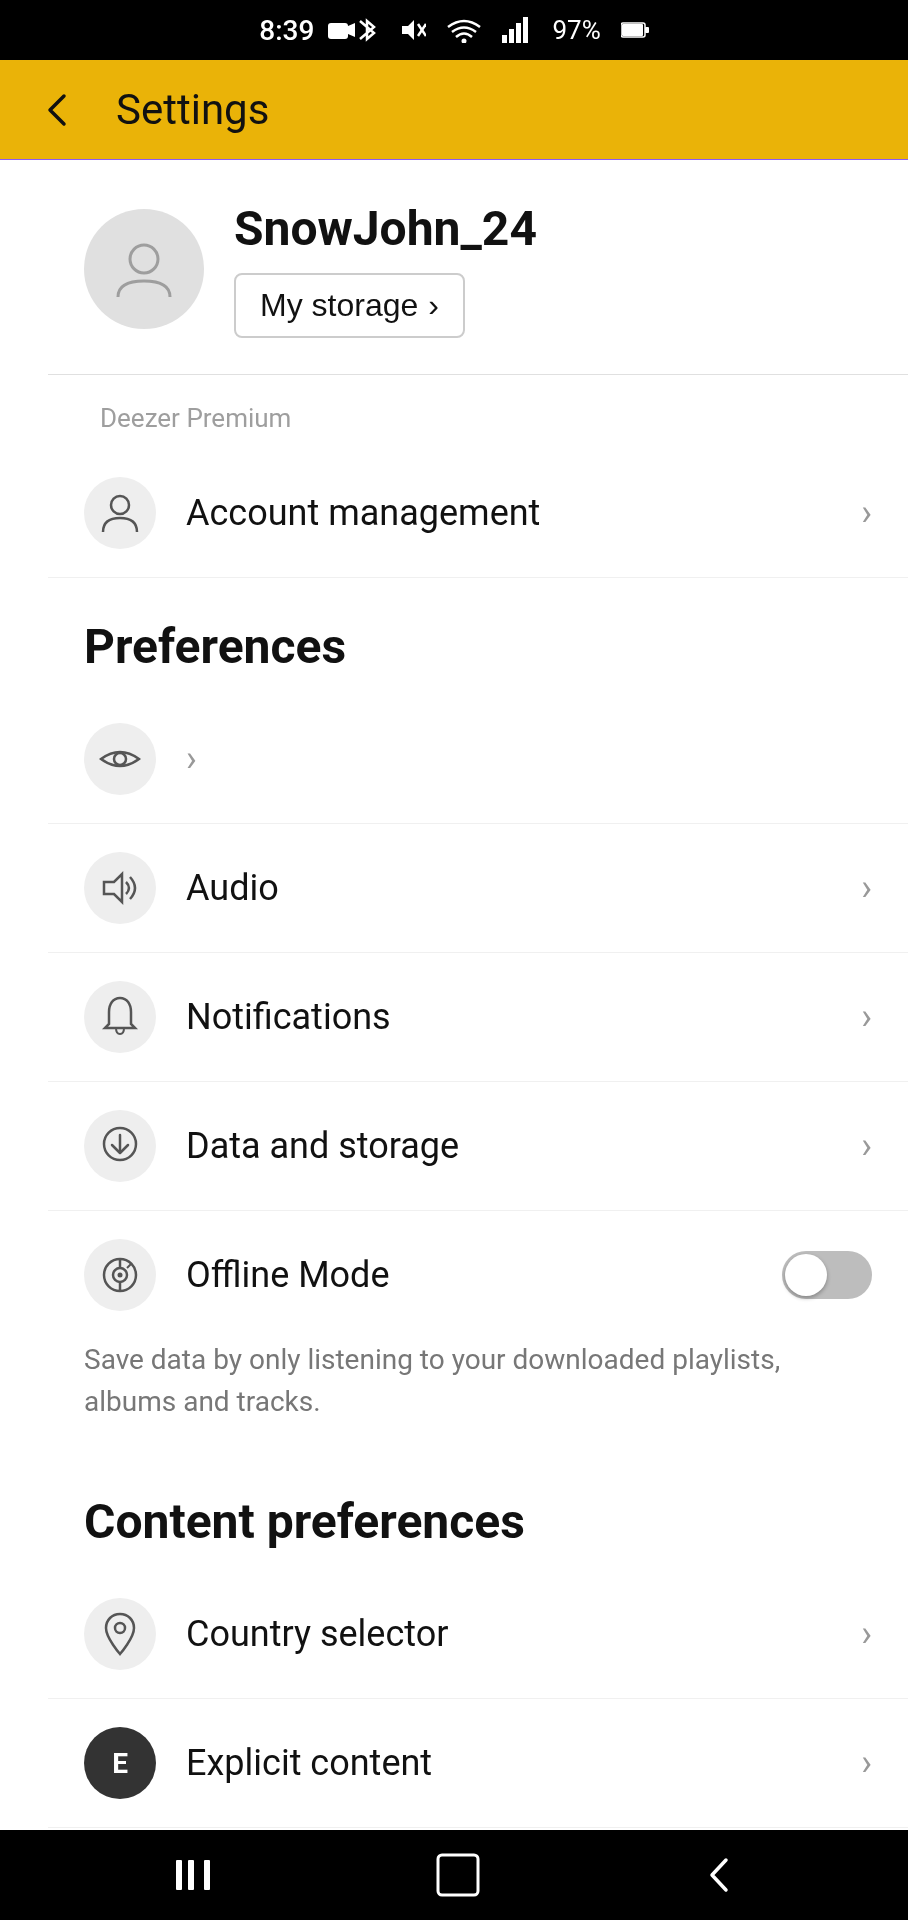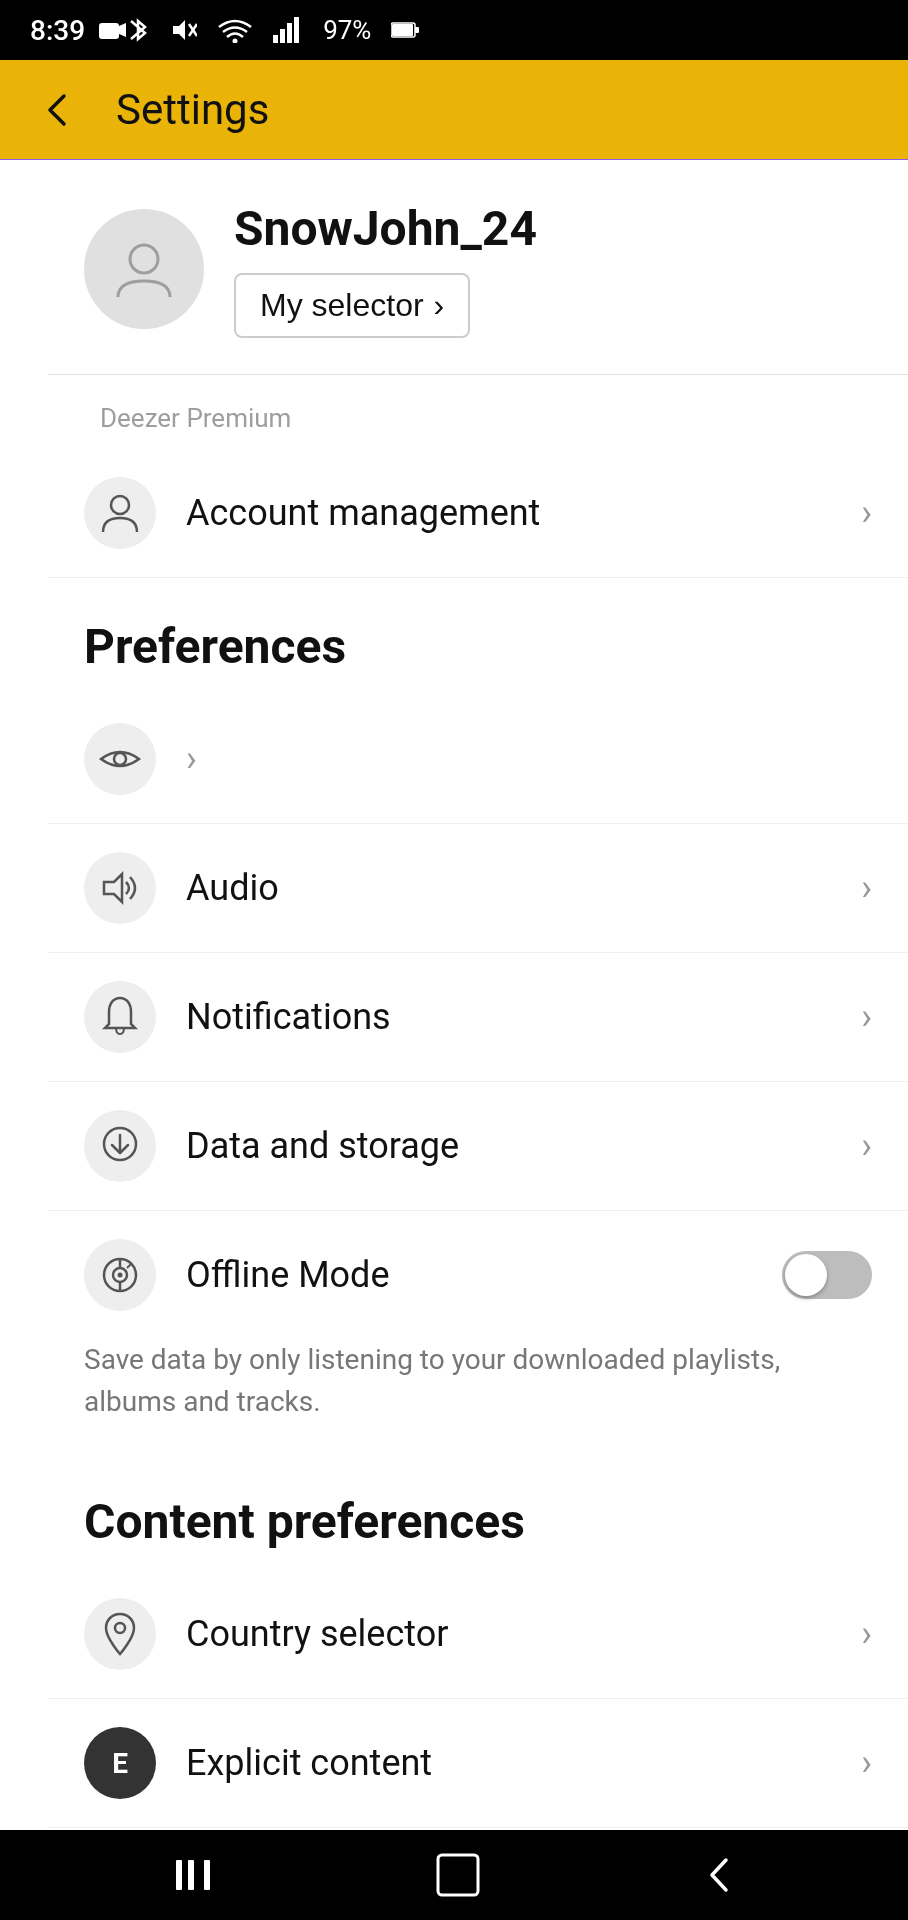--- a/index.html
+++ b/index.html
@@ -13,21 +13,21 @@
       display: flex;
       flex-direction: column;
     }
 
     
     .status-bar {
       background: #000000;
       height: 60px;
       display: flex;
       align-items: center;
-      justify-content: flex-start;
+      justify-content: center;
       padding: 0 30px;
       flex-shrink: 0;
     }
     .status-bar-left {
       display: flex;
       align-items: center;
       gap: 10px;
       color: #ffffff;
       font-size: 28px;
       font-weight: 500;
@@ -285,21 +285,21 @@
   <div class="profile-section">
     <div class="avatar-circle">
       <svg width="60" height="65" viewBox="0 0 60 65" fill="none">
         <circle cx="30" cy="22" r="14" stroke="#9e9e9e" stroke-width="3" fill="none"></circle>
         <path d="M4,60 Q4,44 30,44 Q56,44 56,60" stroke="#9e9e9e" stroke-width="3" fill="none"></path>
       </svg>
     </div>
     <div class="profile-info">
       <span class="username">SnowJohn_24</span>
       <button class="my-profile-btn">
-        <span>My selector</span>
+        <span>My storage</span>
         <span>›</span>
       </button>
     </div>
   </div>
 
   <div class="section-label">Deezer Premium</div>
 
   <div class="settings-item">
     <div class="item-icon-wrap">
       <svg width="38" height="42" viewBox="0 0 38 42" fill="none">

